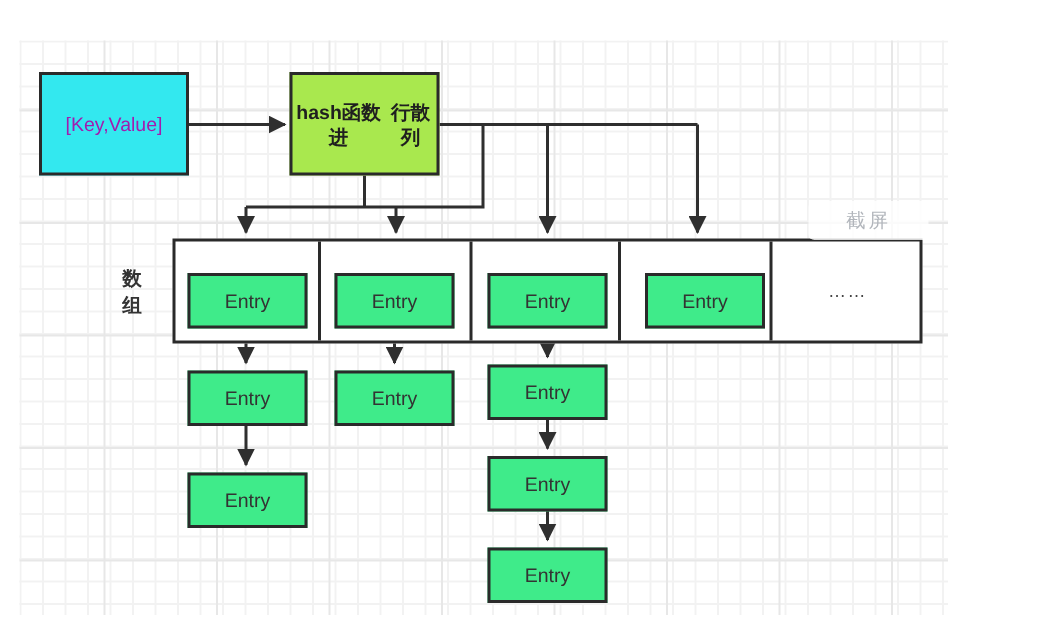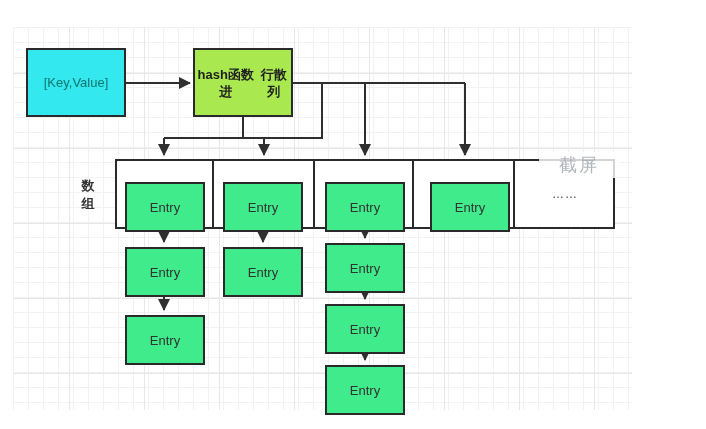--- a/index.html
+++ b/index.html
@@ -28,30 +28,30 @@
   .connectors path { stroke: #2f2f2f; stroke-width: 2; fill: none; }
   .box {
     position: absolute;
     box-sizing: border-box;
     border: 2px solid #2a2a2a;
     display: flex;
     align-items: center;
     justify-content: center;
     text-align: center;
     z-index: 2;
-    color: #0f766e;
+    color: #a21caf;
   }
   .node-keyvalue { left: 26px; top: 48px; width: 100px; height: 69px; background: #33E8EF; font-size: 13px; }
   .node-hash { left: 193px; top: 48px; width: 100px; height: 69px; background: #A9E84E; font-weight: bold; font-size: 13px; line-height: 17px; color: #1f1f1f; flex-direction: row; }
   .array-rect { left: 115px; top: 159px; width: 500px; height: 70px; background: #ffffff; }
   .divider { position: absolute; top: 161px; width: 2px; height: 66px; background: #2a2a2a; z-index: 3; }
   .entry {
     position: absolute;
     box-sizing: border-box;
-    width: 80px; height: 50px;
+    width: 80px; height: 37px;
     background: #3FEB8A;
     border: 2px solid #2a2a2a;
     display: flex; align-items: center; justify-content: center;
     font-size: 13px; color: #333333;
     z-index: 4;
   }
   .ellipsis-cell {
     position: absolute;
     left: 515px; top: 159px; width: 100px; height: 70px;
     display: flex; align-items: center; justify-content: center;
@@ -60,25 +60,25 @@
   }
   .array-label {
     position: absolute;
     left: 72px; top: 177px; width: 32px;
     text-align: center;
     font-size: 13px; font-weight: 600; color: #333333; line-height: 18px;
     z-index: 2;
   }
   .watermark {
     position: absolute;
-    left: 539px; top: 152px; width: 80px; height: 26px;
+    left: 539px; top: 134px; width: 80px; height: 26px;
     background: rgba(255,255,255,0.8);
     border-radius: 4px;
     display: flex; align-items: center; justify-content: center;
-    font-size: 18px; letter-spacing: 2px;
+    font-size: 13px; letter-spacing: 2px;
     color: rgba(158,163,170,0.8);
     z-index: 5;
   }
 </style>
 </head>
 <body>
 
 <div class="canvas">
 
   <div class="grid"></div>

